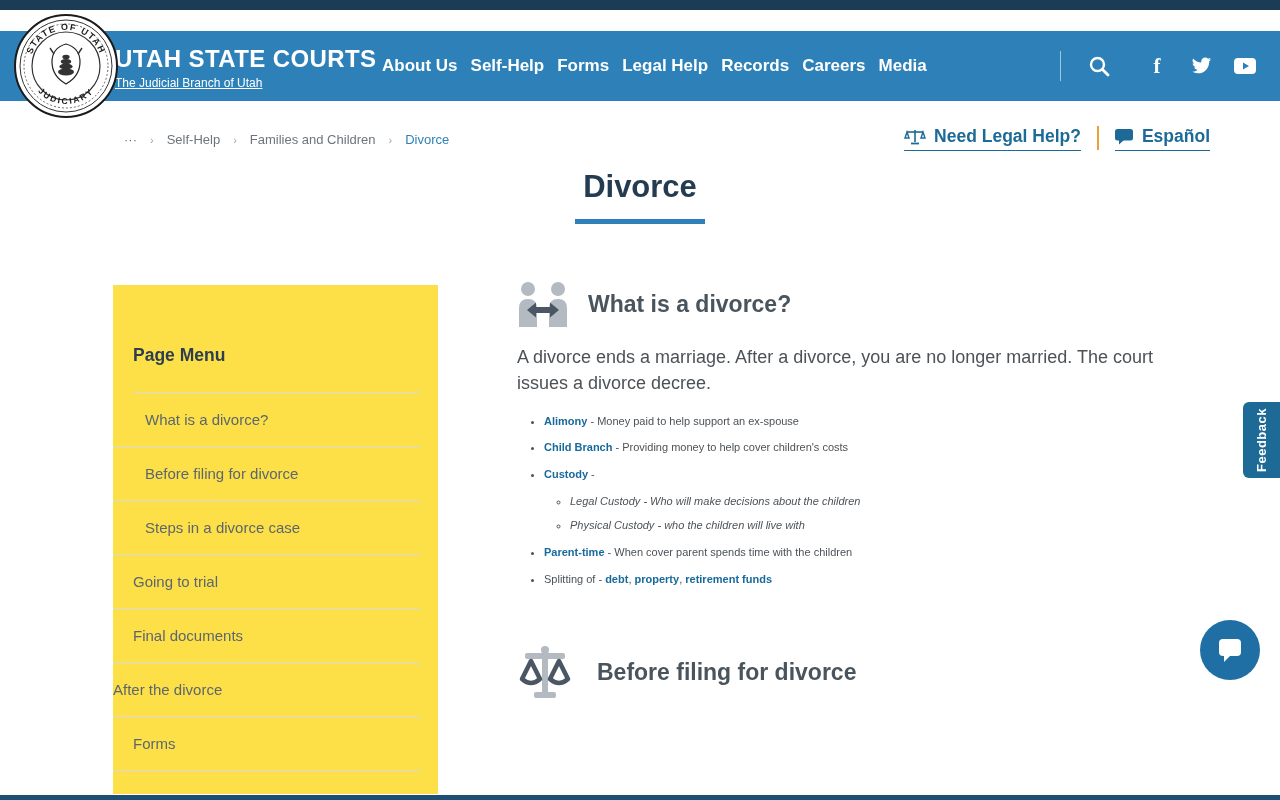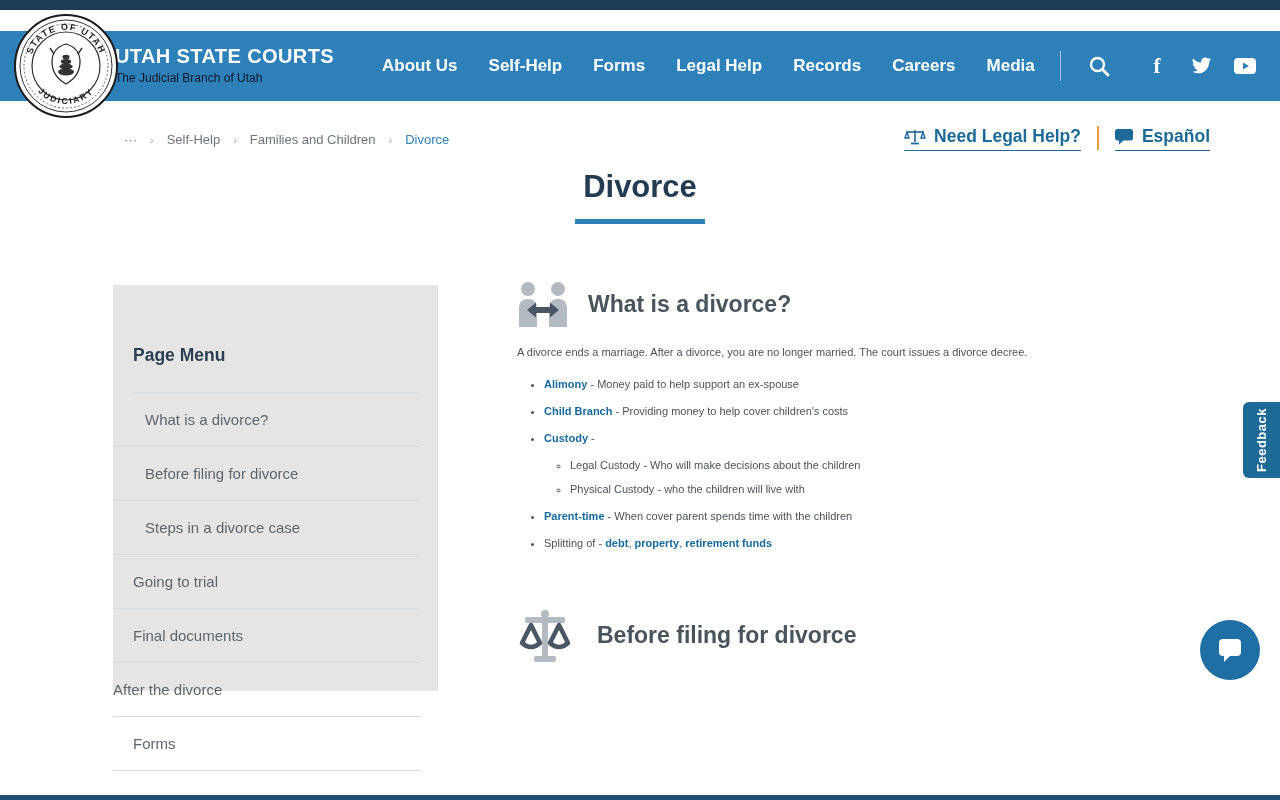--- a/index.html
+++ b/index.html
@@ -8,23 +8,23 @@
 
   
   .top-strip { position:absolute; left:0; top:0; width:1280px; height:10px; background:#1c3b54; }
   .bottom-strip { position:absolute; left:0; top:795px; width:1280px; height:5px; background:#1d4e74; }
 
   
   .site-header { position:absolute; left:0; top:31px; width:1280px; height:70px; background:#2e81b8;
     display:flex; align-items:center; }
   .seal { position:absolute; left:14px; top:-17px; width:104px; height:104px; z-index:5; }
   .brand { position:absolute; left:115px; top:14px; color:#fff; }
-  .brand-title { font-size:20px; font-weight:bold; letter-spacing:.4px; }
-  .brand-sub { font-size:12px; color:#0f172a; margin-top:3px; }
-  .main-nav { position:absolute; left:382px; top:0; height:70px; display:flex; align-items:center; gap:31px; }
+  .brand-title { font-size:24px; font-weight:bold; letter-spacing:.4px; }
+  .brand-sub { font-size:12px; color:#ffffff; margin-top:3px;text-decoration:underline; }
+  .main-nav { position:absolute; left:382px; top:0; height:70px; display:flex; align-items:center; gap:13px; }
   .nav-item { color:#ffffff; font-size:17px; font-weight:bold; cursor:pointer; white-space:nowrap; }
   .nav-divider { position:absolute; left:1060px; top:20px; width:1px; height:30px; background:rgba(255,255,255,.55); }
   .search-btn { position:absolute; left:1088px; top:24px; width:22px; height:22px; cursor:pointer; }
   .social { position:absolute; left:1146px; top:0; height:70px; display:flex; align-items:center; gap:22px; }
   .social-btn { width:22px; height:20px; display:flex; align-items:center; justify-content:center; cursor:pointer; }
   .fb-glyph { color:#fff; font-size:21px; font-weight:bold; font-family:"Liberation Serif",serif; }
 
   
   .crumb-row { position:absolute; left:0; top:126px; width:1280px; height:32px; }
   .breadcrumb { position:absolute; left:124px; top:6px; display:flex; align-items:center; gap:13px;
@@ -36,37 +36,37 @@
   .util-link { display:flex; align-items:center; gap:8px; color:#1d6a96; font-size:17.5px; font-weight:bold;
     border-bottom:1.5px solid #1d6a96; padding-bottom:3px; cursor:pointer; }
   .util-divider { width:2px; height:24px; background:#e9a23b; }
 
   
   .page-title { position:absolute; left:0; top:169px; width:1280px; text-align:center;
     font-size:31px; font-weight:bold; color:#243c51; }
   .title-underline { position:absolute; left:575px; top:219px; width:130px; height:5px; background:#2e81b8; }
 
   
-  .sidebar { position:absolute; left:113px; top:285px; width:325px; height:406px; background:#e5e5e5; }
+  .sidebar { position:absolute; left:113px; top:285px; width:325px; height:509px; background:#fde047; }
   .sidebar-title { margin:60px 18px 0 20px; font-size:17.5px; font-weight:bold; color:#2c3e50;
     padding-bottom:26px; border-bottom:1px solid #d7dbde; }
   .menu-item { height:54px; line-height:54px; margin:0 18px 0 0; border-bottom:1px solid #d7dbde;
     font-size:15px; color:#5d666e; cursor:pointer; white-space:nowrap; overflow:hidden; }
   .ind-a { padding-left:32px; }
   .ind-b { padding-left:20px; }
   .ind-c { }
 
   
   .main { position:absolute; left:517px; top:281px; width:640px; }
   .sec-head { display:flex; align-items:center; gap:19px; }
   .sec-head h2 { font-size:23px; font-weight:bold; color:#49545d; }
-  .para { margin-top:17px; width:636px; font-size:11px; line-height:1.46; color:#4c5257; }
+  .para { margin-top:17px; width:636px; font-size:18px; line-height:1.46; color:#4c5257; }
   .bullets { margin-top:17px; padding-left:27px; }
   .bullets > li { margin-bottom:11px; font-size:11px; line-height:1.45; color:#4c5257; }
-  .bullets ul { list-style:circle; margin-top:11px; margin-bottom:2px; padding-left:26px; }
+  .bullets ul { list-style:circle; margin-top:11px; margin-bottom:2px; padding-left:26px;font-style:italic; }
   .bullets ul li { margin-bottom:8px; color:#4c5257; }
   .inline-link { color:#176a9c; font-weight:bold; cursor:pointer; }
   .sec2 { margin-top:57px; }
   .sec2 .sec-head { gap:24px; }
 
   
   .feedback-tab { position:absolute; left:1243px; top:402px; width:37px; height:76px; background:#1d6a96;
     border-radius:6px 0 0 6px; display:flex; align-items:center; justify-content:center; cursor:pointer; }
   .feedback-tab span { writing-mode:vertical-rl; transform:rotate(180deg); color:#ffffff;
     font-size:13px; font-weight:bold; letter-spacing:.5px; }

